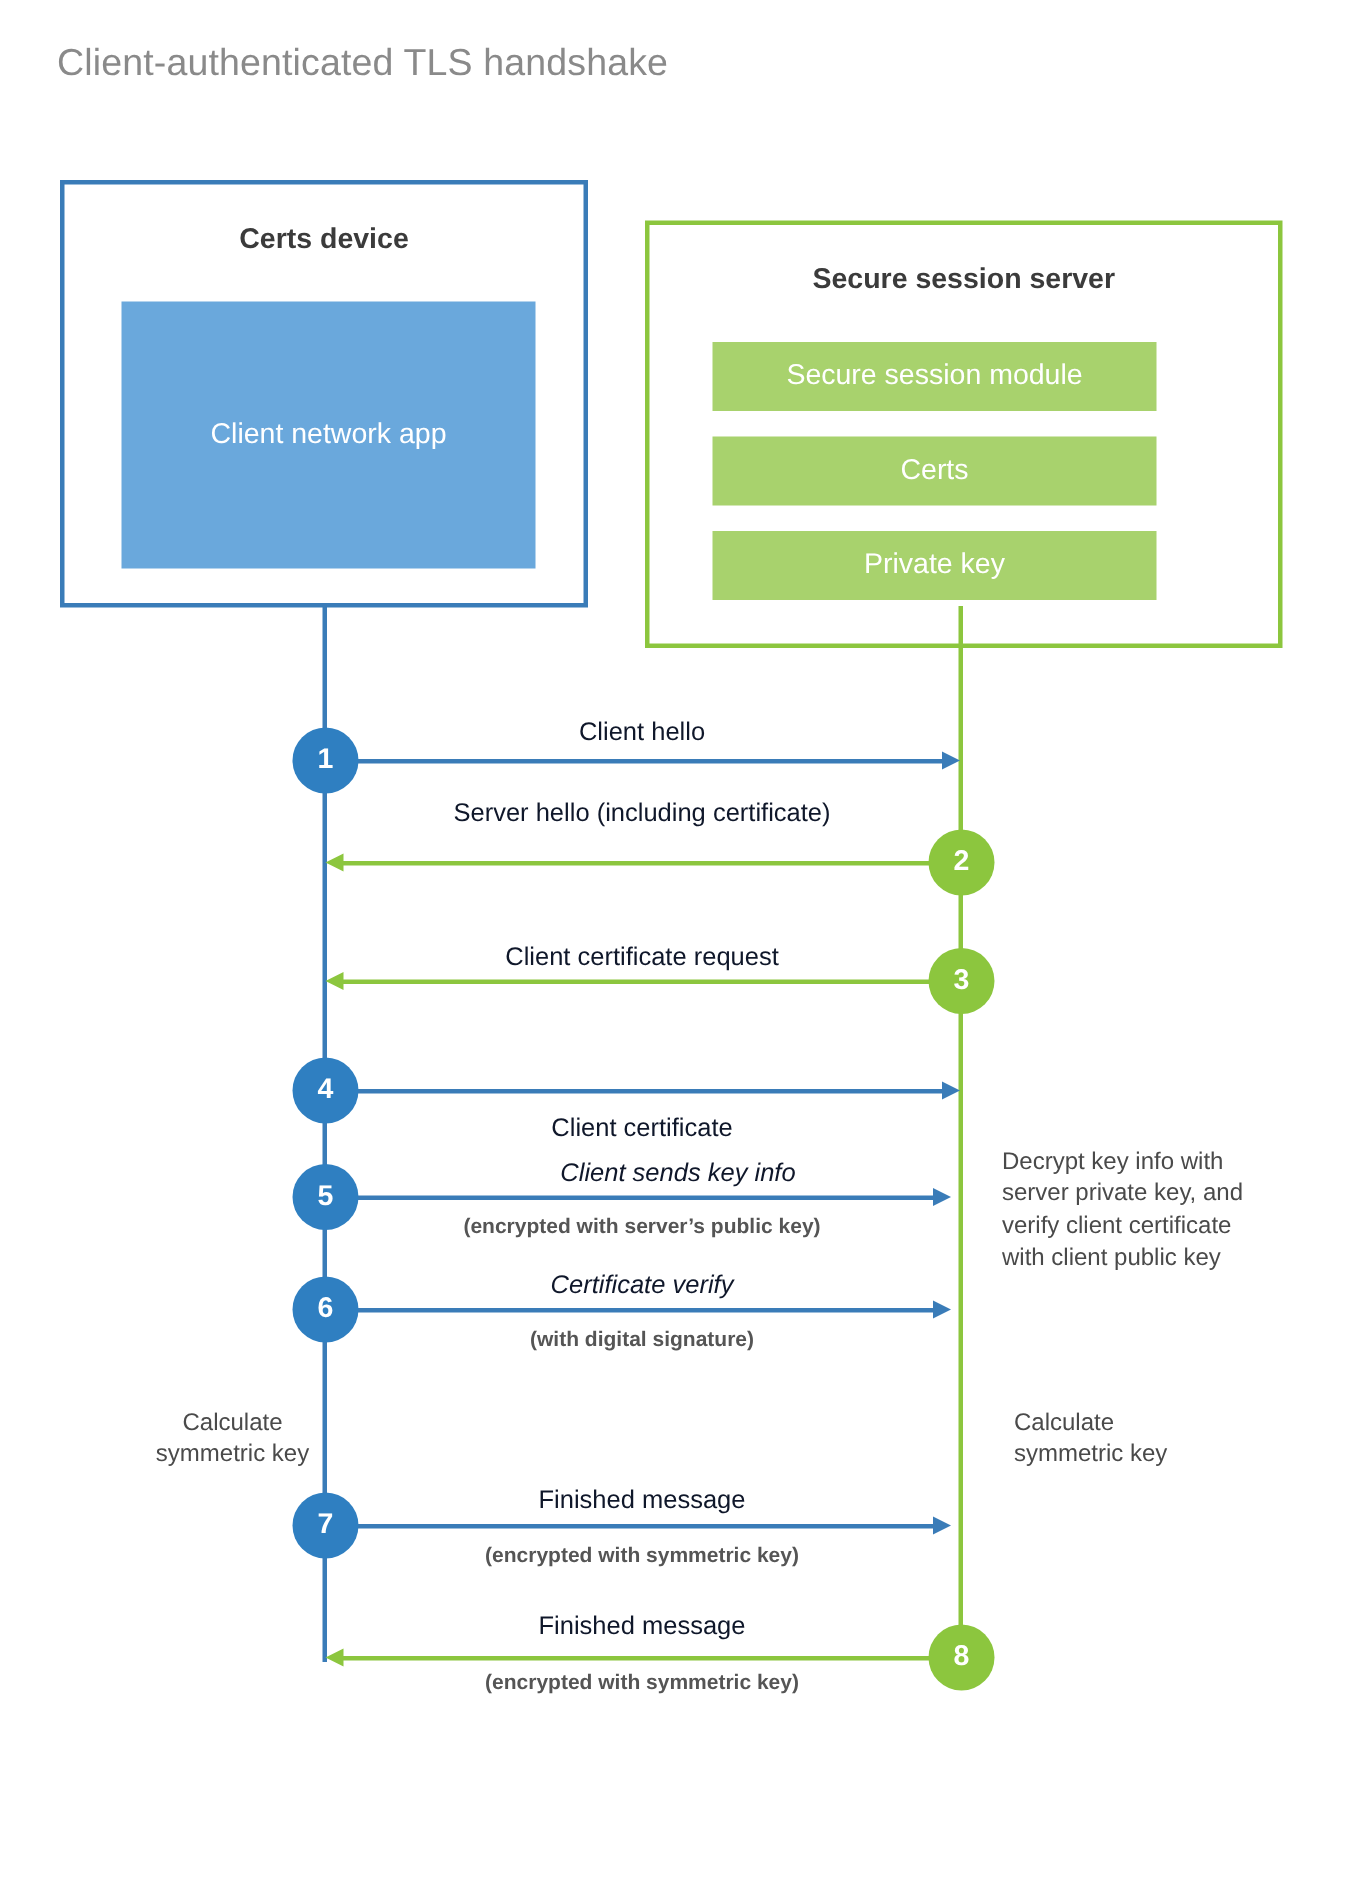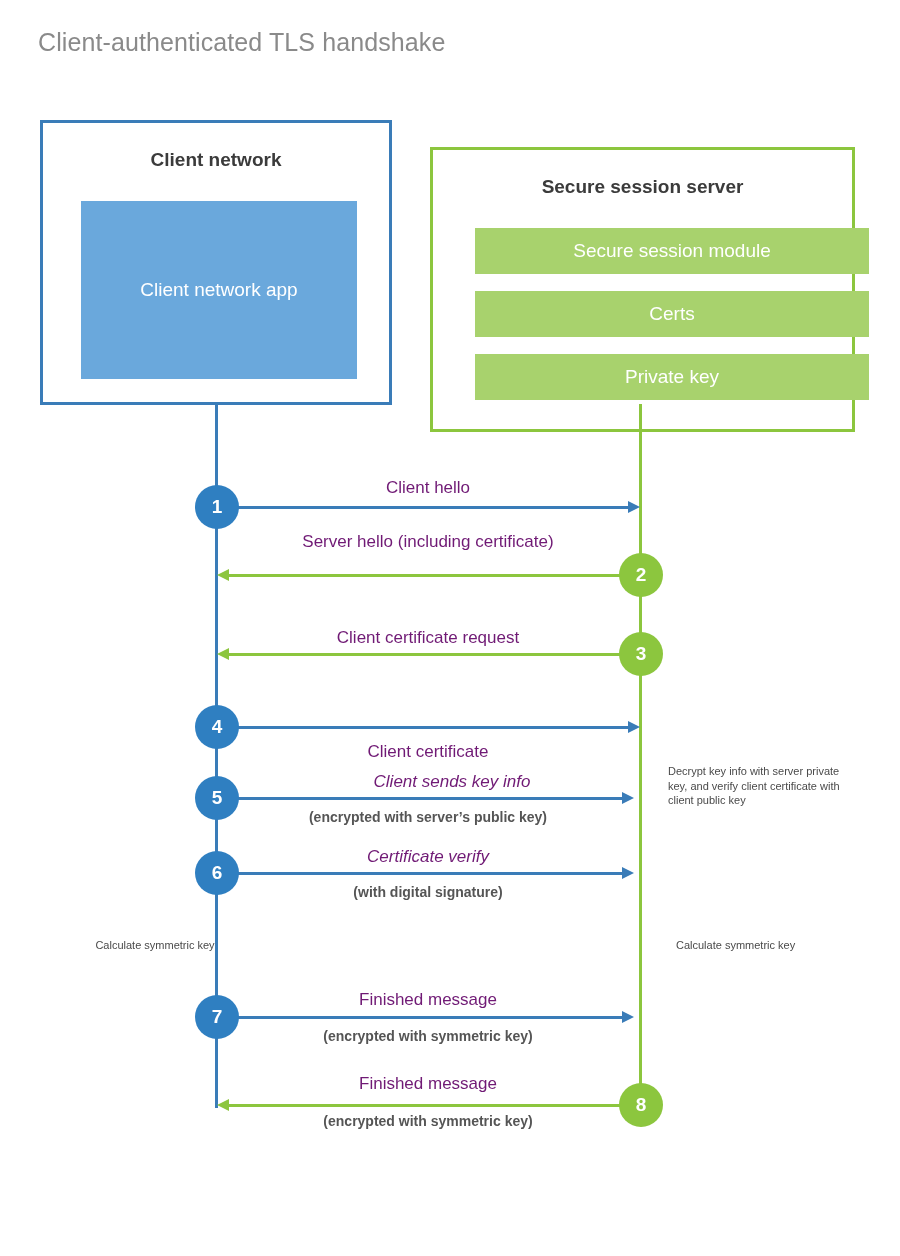--- a/index.html
+++ b/index.html
@@ -77,21 +77,21 @@
   }
   .inner-block.client-app {
     left: 38px;
     top: 78px;
     width: 276px;
     height: 178px;
     background: #6aa8dc;
   }
   .inner-block.server-row {
     left: 42px;
-    width: 394px;
+    width: 296px;
     height: 46px;
     background: #a8d26d;
   }
   .inner-block.row0 { top: 78px; }
   .inner-block.row1 { top: 141px; }
   .inner-block.row2 { top: 204px; }
 
   
   .lifeline {
     position: absolute;
@@ -150,59 +150,59 @@
   .arrow.green .head.left {
     left: -11px;
     border-right: 12px solid #8cc63e;
   }
 
   
   .msg-label {
     position: absolute;
     text-align: center;
     font-size: 17px;
-    color: #701a75;
+    color: #0f172a;
     white-space: nowrap;
     transform: translateX(-50%);
   }
   .msg-sub {
     position: absolute;
     text-align: left;
     font-size: 14px;
     color: #555555;
     white-space: nowrap;
     transform: translateX(-50%);
     font-weight: bold;
   }
 
   
   .note {
     position: absolute;
-    font-size: 11px;
+    font-size: 16px;
     line-height: 1.33;
     color: #4a4a4a;
   }
   .note.left-note {
     right: 700px;
     text-align: center;
     width: 170px;
   }
   .note.right-note {
     text-align: left;
   }
 </style>
 </head>
 <body>
 
 <div id="canvas">
 
   <div class="page-title">Client-authenticated TLS handshake</div>
 
   <div class="actor-box client">
-    <div class="actor-title">Client network</div>
+    <div class="actor-title">Certs device</div>
     <div class="inner-block client-app">Client network app</div>
   </div>
 
   <div class="actor-box server">
     <div class="actor-title">Secure session server</div>
     <div class="inner-block server-row row0">Secure session module</div>
     <div class="inner-block server-row row1">Certs</div>
     <div class="inner-block server-row row2">Private key</div>
   </div>
 

